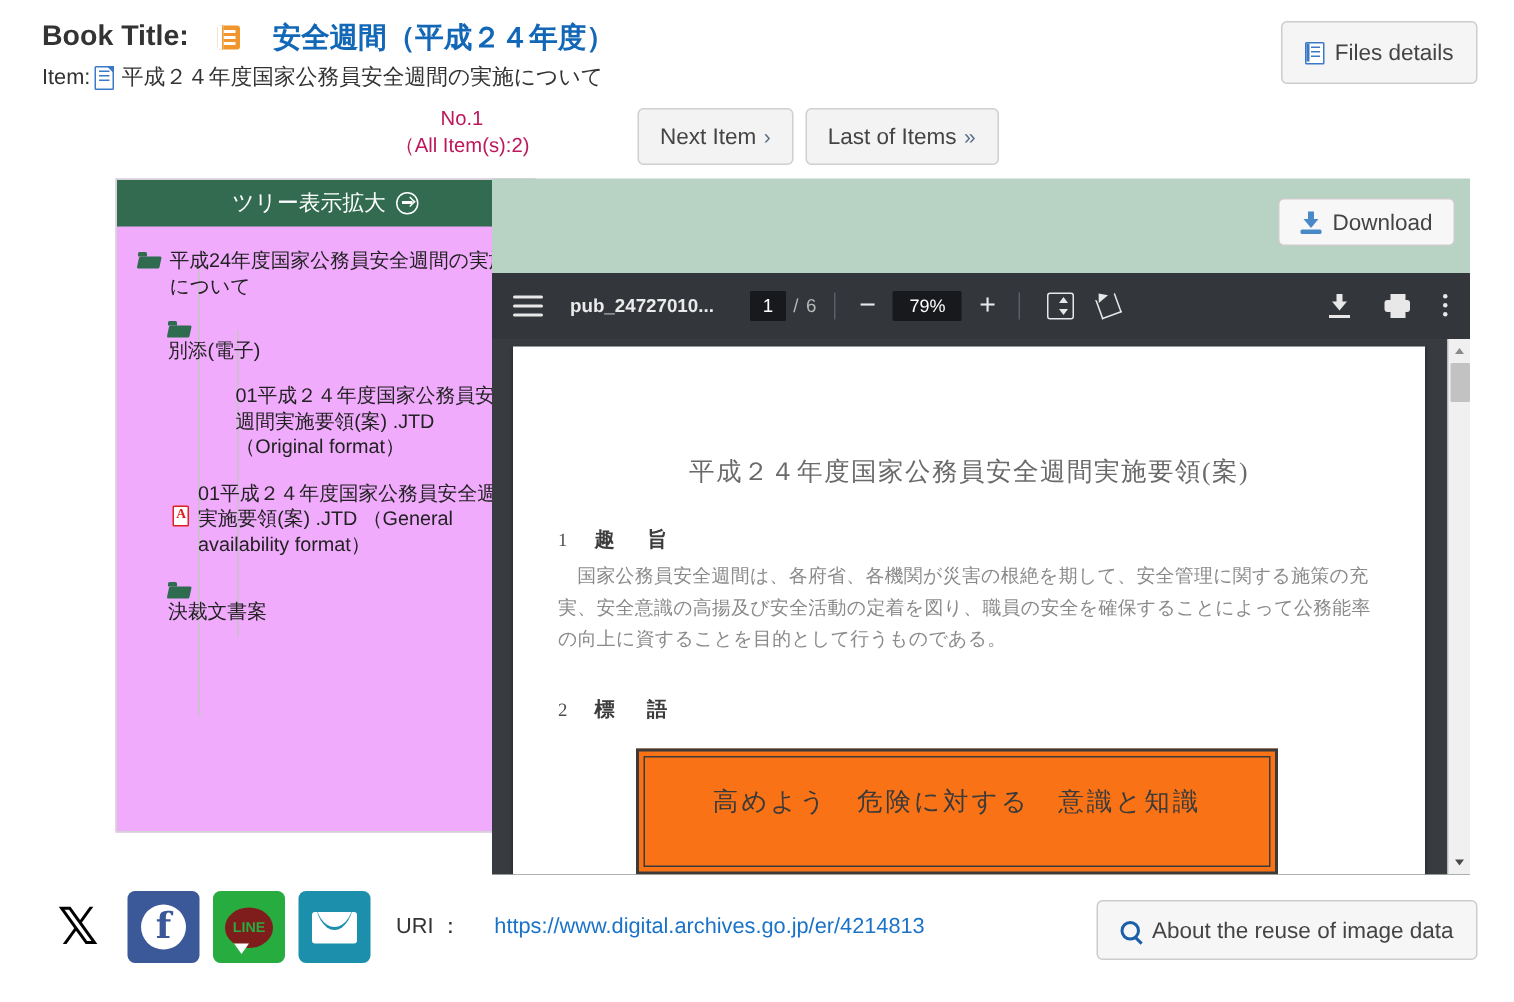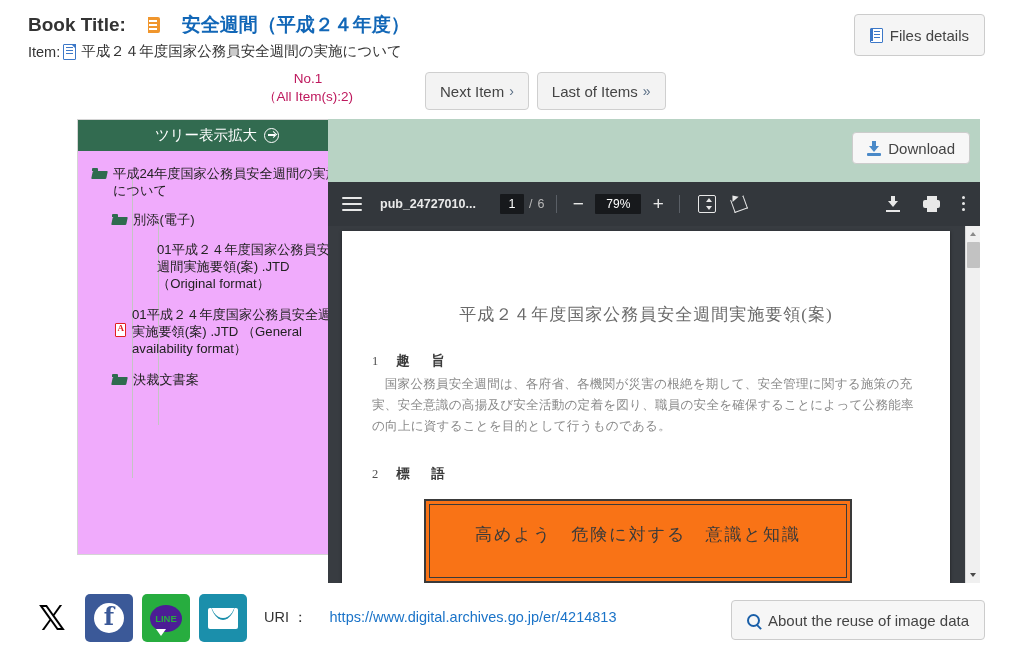--- a/index.html
+++ b/index.html
@@ -124,21 +124,21 @@
   .arrow-circle::after {
     content: ""; position: absolute; left: 6px; top: 3.2px;
     width: 4px; height: 4px;
     border-top: 1.4px solid #ffffff; border-right: 1.4px solid #ffffff;
     transform: rotate(45deg);
   }
   .tree-body { padding: 14px 8px 8px 8px; font-size: 13.2px; color: #222222; }
 
   .tnode { position: relative; display: flex; align-items: flex-start; }
   .tnode-l1 { margin-left: 6px; margin-bottom: 12px; }
-  .tnode-l2 { margin-left: 26px; margin-bottom: 13px; }
+  .tnode-l2 { margin-left: 26px; margin-bottom: 13px; flex-direction: column; }
   .tnode-l3 { margin-left: 50px; margin-bottom: 14px; }
   .tnode .label { line-height: 17px; cursor: pointer; }
 
   .icon-folder {
     display: inline-block; width: 15px; height: 12px; margin-right: 6px;
     margin-top: 2px; flex: none; position: relative;
   }
   .icon-folder::before {
     content: ""; position: absolute; left: 0; top: 1px;
     width: 6px; height: 3px; background: #2f6b4f; border-radius: 1px 1px 0 0;
@@ -350,21 +350,21 @@
   .soc-x { background: #ffffff; color: #000000; font-size: 34px; font-family: "DejaVu Sans", sans-serif; }
   .soc-fb { background: #3b5998; }
   .soc-fb .fbcircle {
     width: 30px; height: 30px; border-radius: 50%; background: #ffffff;
     display: flex; align-items: center; justify-content: center;
     color: #3b5998; font-size: 24px; font-family: "DejaVu Serif", serif;
     line-height: 1; padding-bottom: 2px;
   }
   .soc-line { background: #27ad3f; }
   .soc-line .lbubble {
-    width: 32px; height: 27px; border-radius: 50%; background: #4c1d95;
+    width: 32px; height: 27px; border-radius: 50%; background: #7f1d1d;
     display: flex; align-items: center; justify-content: center;
     color: #27ad3f; font-size: 9.5px; font-weight: bold; position: relative;
   }
   .soc-line .lbubble::after {
     content: ""; position: absolute; left: 6px; bottom: -4px;
     border-left: 5px solid transparent; border-right: 5px solid transparent;
     border-top: 7px solid #ffffff;
   }
   .soc-mail { background: #1b8fab; }
   .soc-mail .env {

